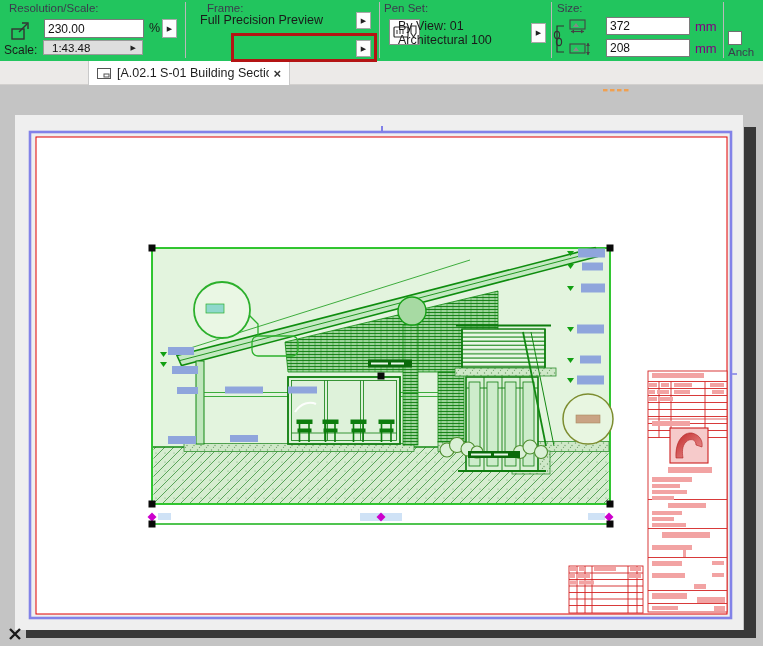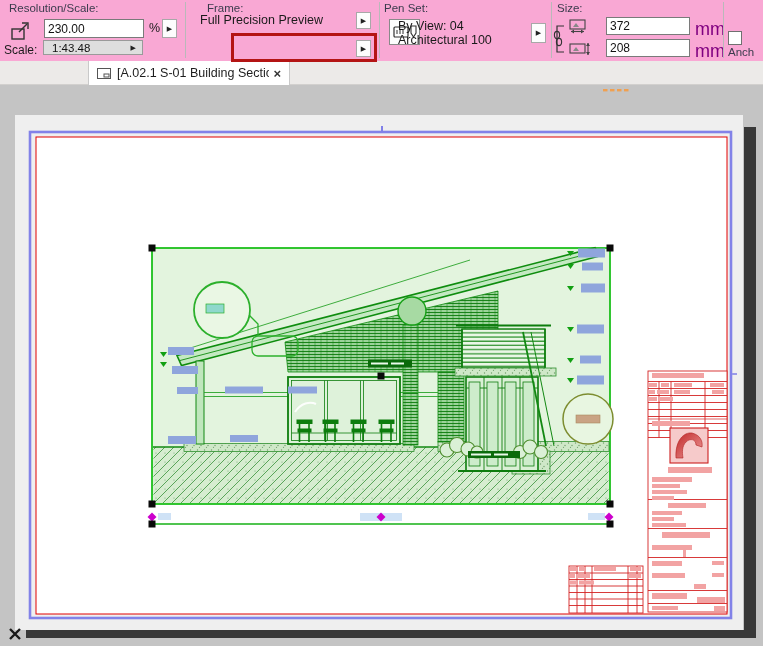--- a/index.html
+++ b/index.html
@@ -2,34 +2,34 @@
 <html><head>
 <meta charset="utf-8">
 <style>
   html,body{margin:0;padding:0;}
   body{
     width:763px;height:646px;position:relative;overflow:hidden;
     font-family:"Liberation Sans","DejaVu Sans",sans-serif;
     background:#c4c4c4;-webkit-font-smoothing:antialiased;
   }
   
-  .toolbar{position:absolute;left:0;top:0;width:763px;height:61px;background:#f9a8d4;border-bottom:1px solid #dcdbda;}
+  .toolbar{position:absolute;left:0;top:0;width:763px;height:61px;background:#22c55e;border-bottom:1px solid #dcdbda;}
   .sec-label{position:absolute;font-size:11.5px;color:#3b3b4d;white-space:nowrap;}
   .vsep{position:absolute;top:2px;height:56px;width:1px;background:#b9b9b9;}
   .txt{position:absolute;font-size:12.5px;color:#1a1a1a;white-space:nowrap;}
   .field{position:absolute;border:1px solid #7a7a7a;background:#ffffff;font-size:12px;color:#111;
          font-family:"Liberation Sans",sans-serif;padding:0 3px;box-sizing:border-box;outline:none;}
   .flyout-btn{position:absolute;width:15px;height:19px;background:#fdfdfd;border:1px solid #a8a8a8;
          display:flex;align-items:center;justify-content:center;font-size:7px;color:#222;box-sizing:border-box;}
   .icon-btn{position:absolute;box-sizing:border-box;display:flex;align-items:center;justify-content:center;}
   .bordered{border:1px solid #8a8a8a;background:#fdfdfd;}
   .dropdown{position:absolute;background:#dedede;border:1px solid #9a9a9a;box-sizing:border-box;
          font-size:11.5px;color:#111;display:flex;align-items:center;padding-left:8px;}
   .dropdown .arr{position:absolute;right:6px;font-size:7px;color:#222;}
-  .unit-mm{position:absolute;font-size:18px;color:#800080;}
+  .unit-mm{position:absolute;font-size:13px;color:#800080;}
   .checkbox{position:absolute;width:14px;height:14px;border:1px solid #707070;background:#fff;box-sizing:border-box;}
   .rightalign{text-align:left;}
   
   .tabrow{position:absolute;left:0;top:61px;width:763px;height:24px;background:#eceae8;border-bottom:1px solid #d2d0ce;box-sizing:border-box;}
   .tab{position:absolute;left:88px;top:0;width:202px;height:24px;background:#ffffff;
        border-left:1px solid #c9c9c9;border-right:1px solid #c9c9c9;box-sizing:border-box;
        display:flex;align-items:center;padding:0 8px;}
   .tab-label{font-size:12.5px;color:#1d1d1d;margin-left:6px;white-space:nowrap;overflow:hidden;flex:1;}
   .tab-close{font-size:13px;color:#333;font-weight:bold;margin-left:4px;cursor:default;}
   
@@ -79,21 +79,21 @@
   <div class="icon-btn bordered" style="left:389px;top:19px;width:31px;height:26px;">
     <svg width="24" height="16" viewBox="0 0 24 16">
       <rect x="1" y="3" width="14" height="10" rx="1" fill="none" stroke="#333" stroke-width="1.2"></rect>
       <line x1="4" y1="10" x2="4" y2="6" stroke="#333" stroke-width="1"></line>
       <line x1="7" y1="10" x2="7" y2="5" stroke="#333" stroke-width="1"></line>
       <line x1="10" y1="10" x2="10" y2="6" stroke="#333" stroke-width="1"></line>
       <path d="M18,2 v7 l2.5,4 l2.5,-4 v-7 z" fill="none" stroke="#333" stroke-width="1.1"></path>
     </svg>
   </div>
   <div class="txt rightalign" style="left:398px;top:19px;width:128px;font-size:12.5px;line-height:14px;">
-    <div>By View: 04</div>
+    <div>By View: 01</div>
     <div>Architectural 100</div>
   </div>
   <div class="flyout-btn" style="left:531px;top:23px;height:20px;">
       <span>▶</span>
     </div>
 
   <div class="vsep" style="left:551px;"></div>
 
   <span class="sec-label" style="left:557px;top:2px;">Size:</span>
   <div class="icon-btn" style="left:551px;top:18px;width:52px;height:42px;">

